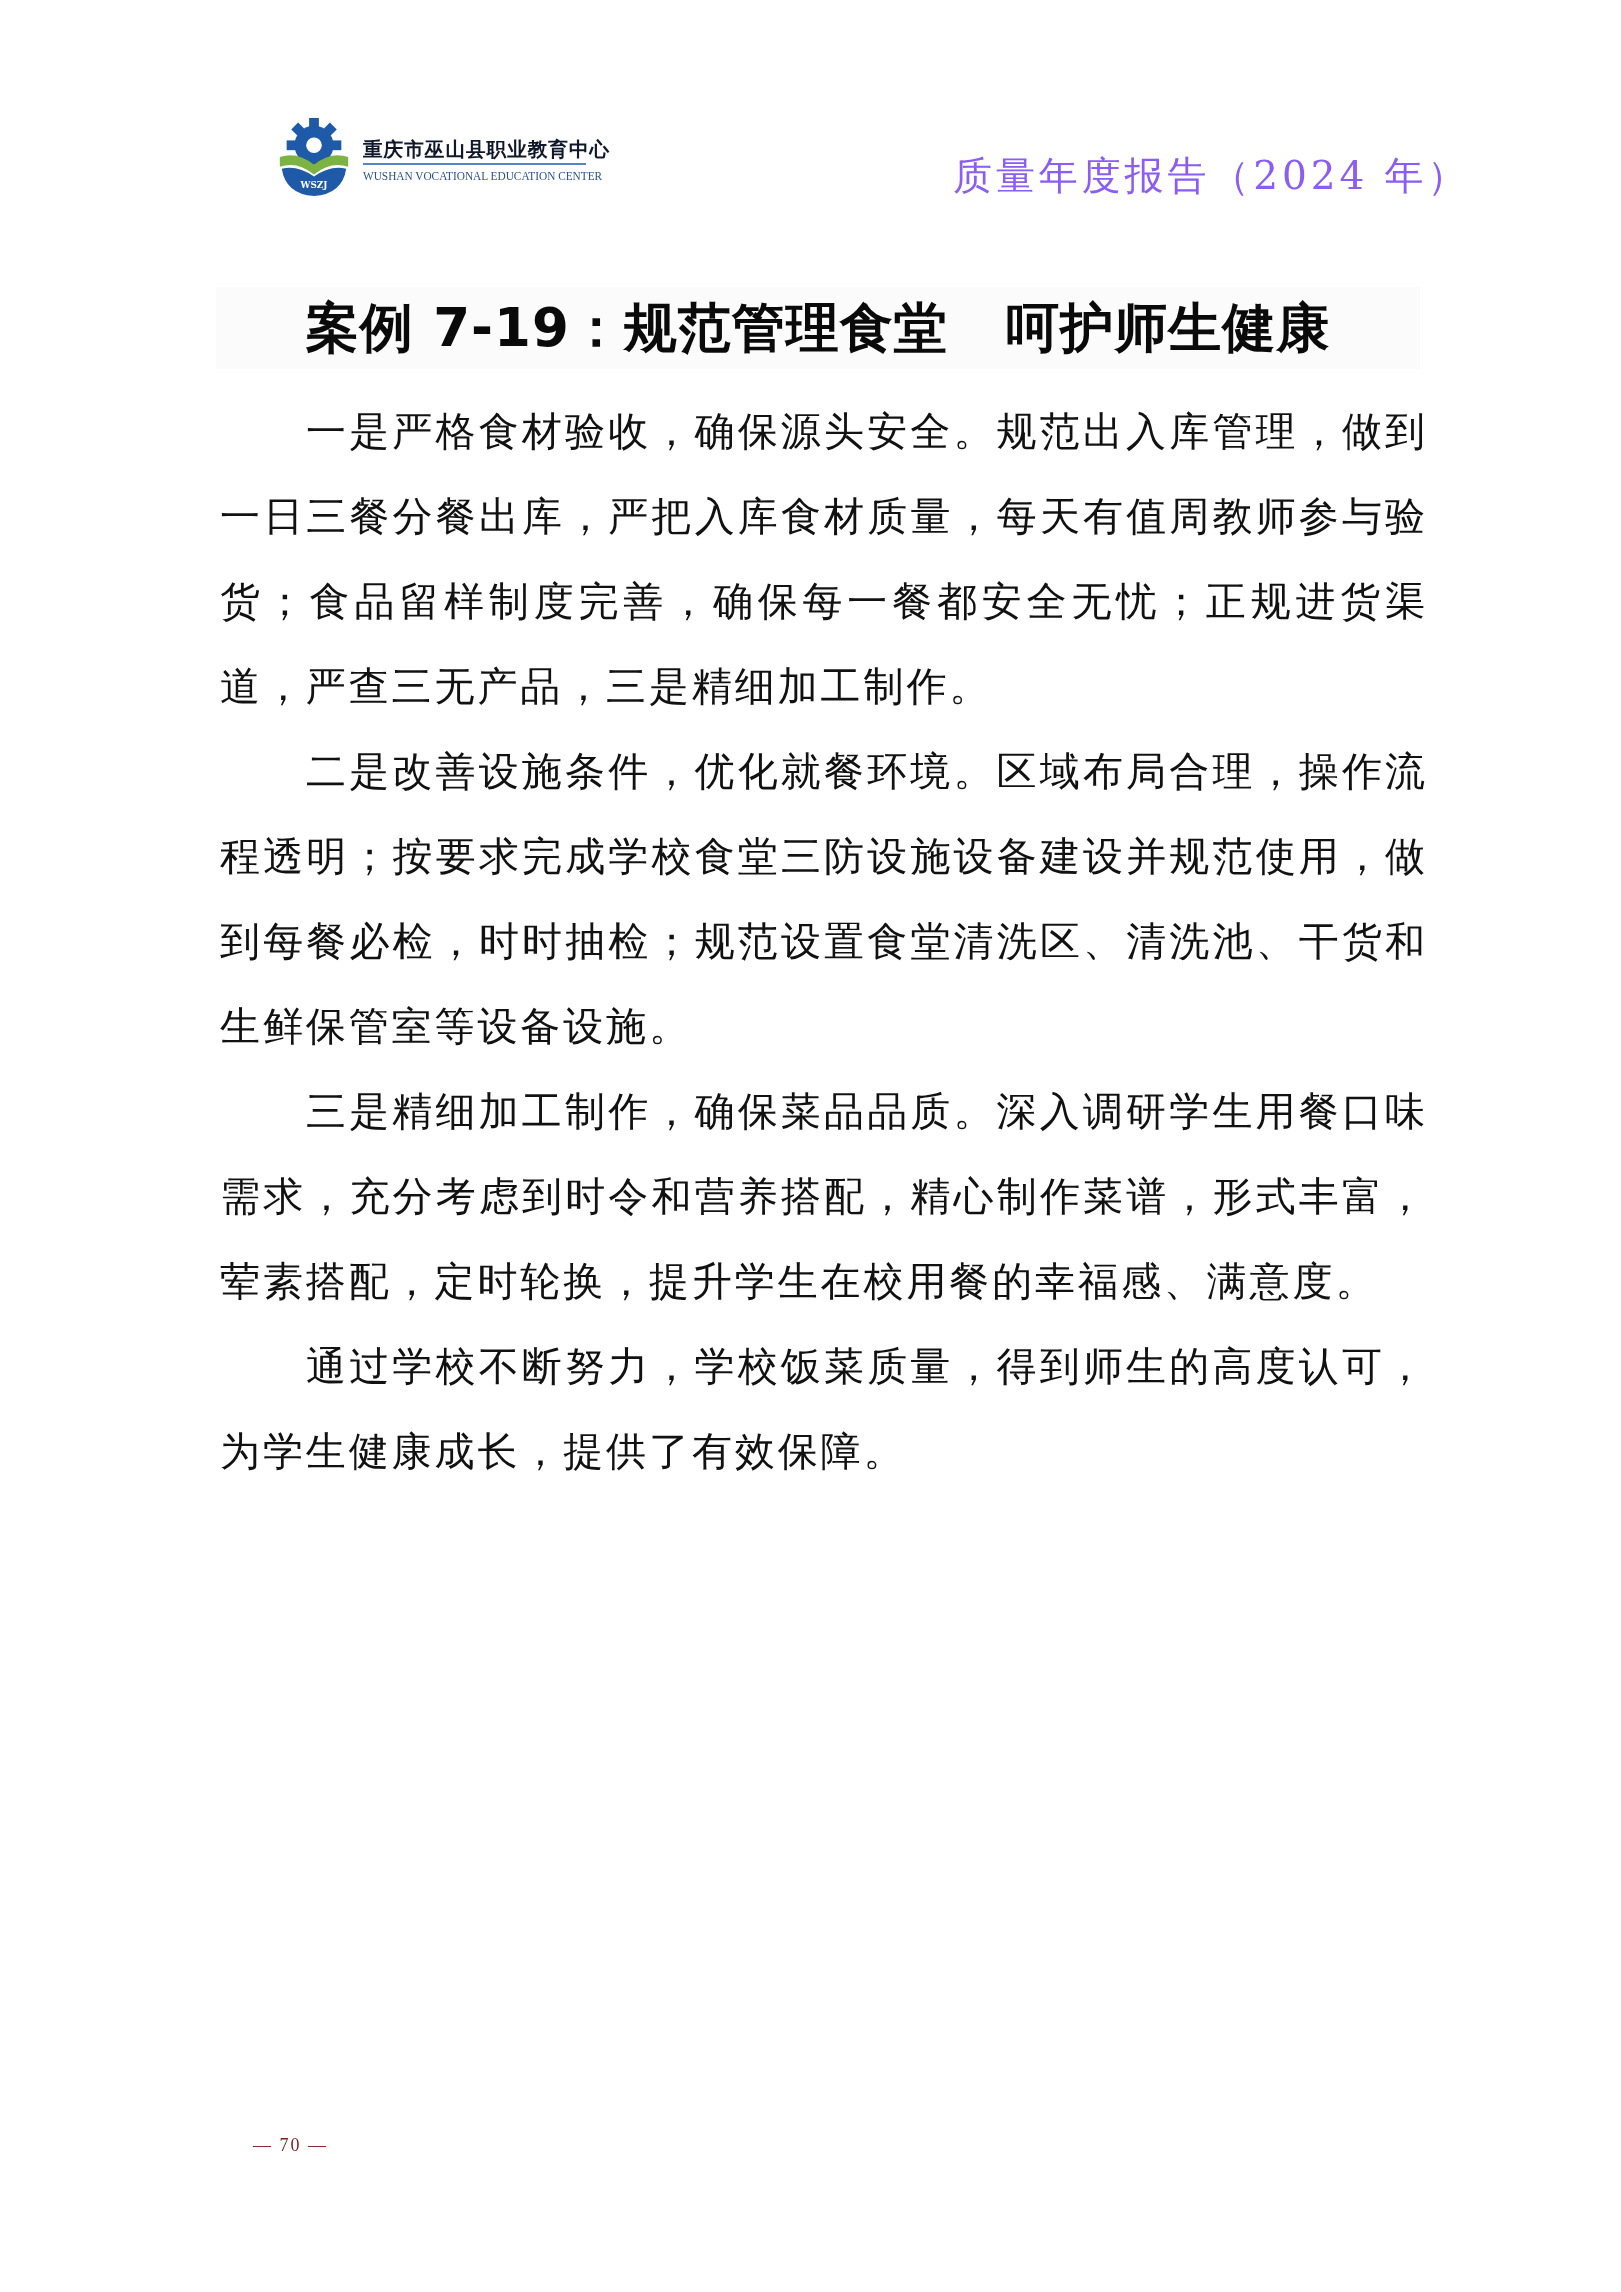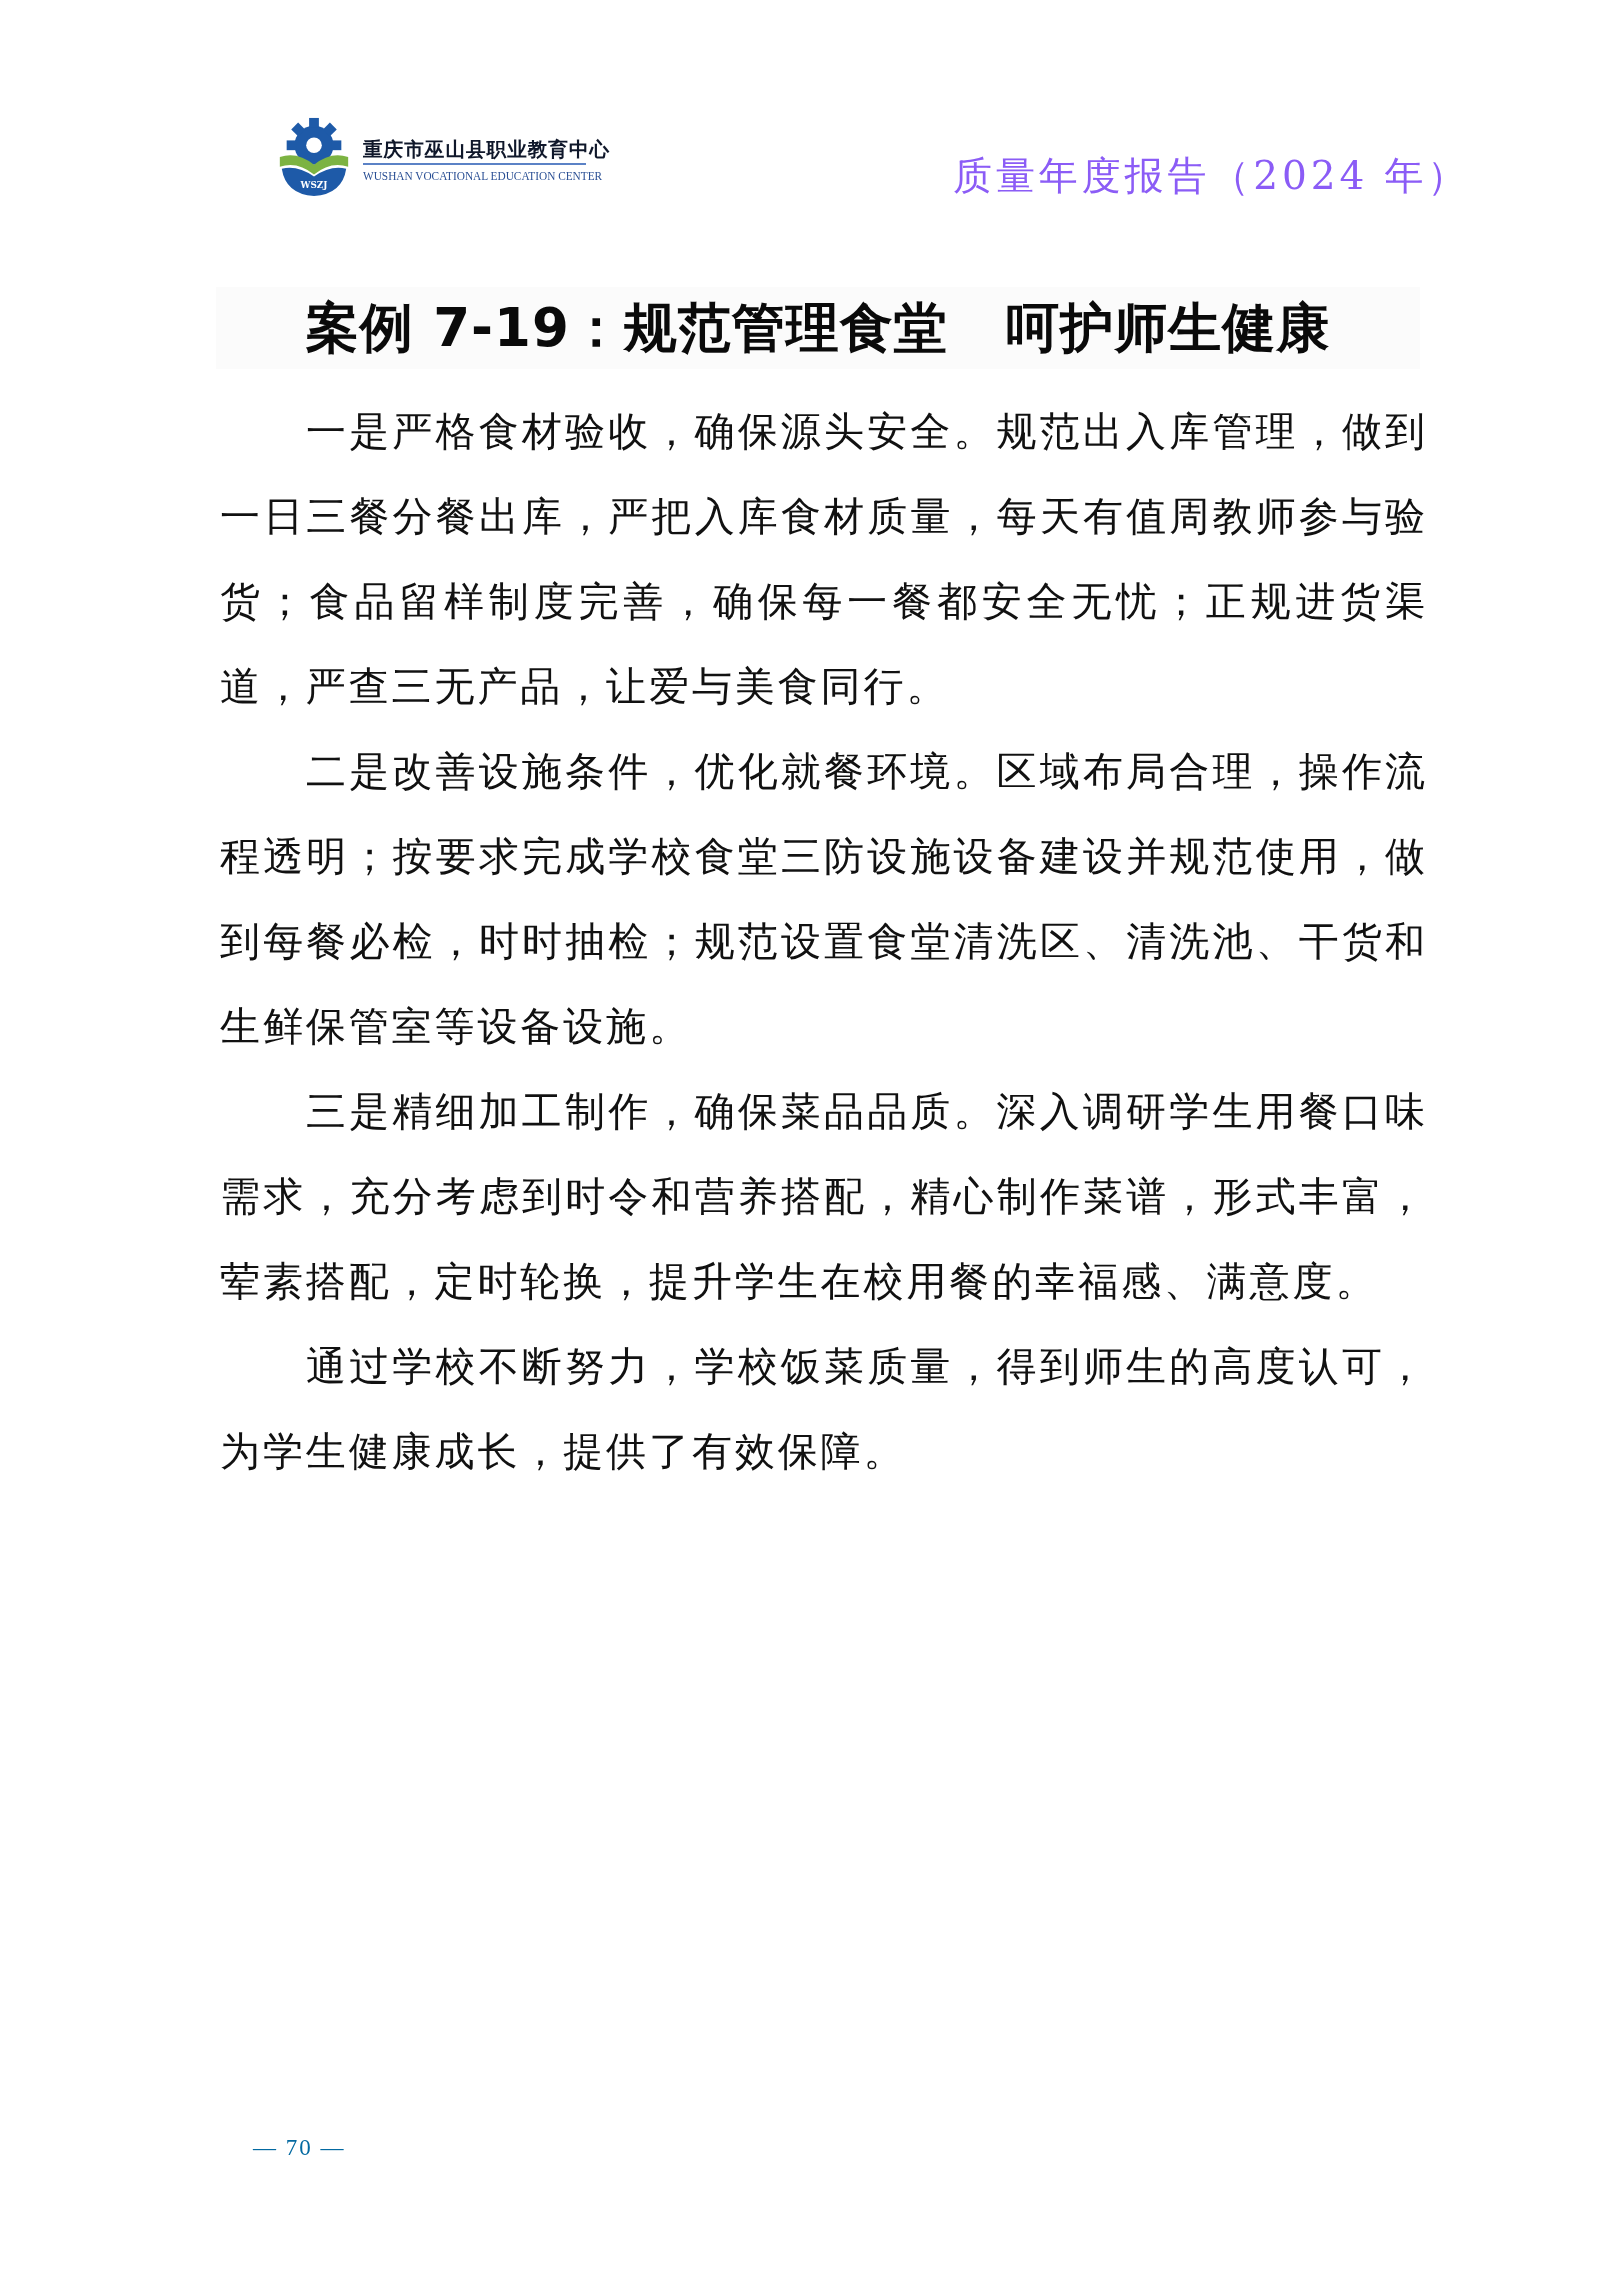--- a/index.html
+++ b/index.html
@@ -112,22 +112,22 @@
       text-indent: 86px;
       text-align: justify;
       letter-spacing: 2.9px;
       color: #111111;
     }
     .page-number {
       position: absolute;
       left: 253px;
       top: 2135px;
       font-family: "Liberation Serif", serif;
-      font-size: 23px;
-      color: #0369a1;
+      font-size: 18px;
+      color: #7f1d1d;
       letter-spacing: 2px;
       white-space: pre;
     }
   </style>
 </head>
 <body>
 
 <div class="header">
   <div class="logo">
     <svg class="logo-emblem" viewBox="0 0 86 84" xmlns="http://www.w3.org/2000/svg">
@@ -152,20 +152,20 @@
     <div class="logo-en">WUSHAN  VOCATIONAL EDUCATION CENTER</div>
   </div>
   <div class="report-title">质量年度报告（2024 年）</div>
 </div>
 
 <div class="case-band">
   <div class="case-title">案例 7-19：规范管理食堂   呵护师生健康</div>
 </div>
 
 <div class="content">
-  <p class="para">一是严格食材验收，确保源头安全。规范出入库管理，做到一日三餐分餐出库，严把入库食材质量，每天有值周教师参与验货；食品留样制度完善，确保每一餐都安全无忧；正规进货渠道，严查三无产品，让爱与美食同行。</p>
+  <p class="para">一是严格食材验收，确保源头安全。规范出入库管理，做到一日三餐分餐出库，严把入库食材质量，每天有值周教师参与验货；食品留样制度完善，确保每一餐都安全无忧；正规进货渠道，严查三无产品，三是精细加工制作。</p>
   <p class="para">二是改善设施条件，优化就餐环境。区域布局合理，操作流程透明；按要求完成学校食堂三防设施设备建设并规范使用，做到每餐必检，时时抽检；规范设置食堂清洗区、清洗池、干货和生鲜保管室等设备设施。</p>
   <p class="para">三是精细加工制作，确保菜品品质。深入调研学生用餐口味需求，充分考虑到时令和营养搭配，精心制作菜谱，形式丰富，荤素搭配，定时轮换，提升学生在校用餐的幸福感、满意度。</p>
   <p class="para">通过学校不断努力，学校饭菜质量，得到师生的高度认可，为学生健康成长，提供了有效保障。</p>
 </div>
 
 <div class="page-number">— 70 —</div>
 
 
 </body></html>

